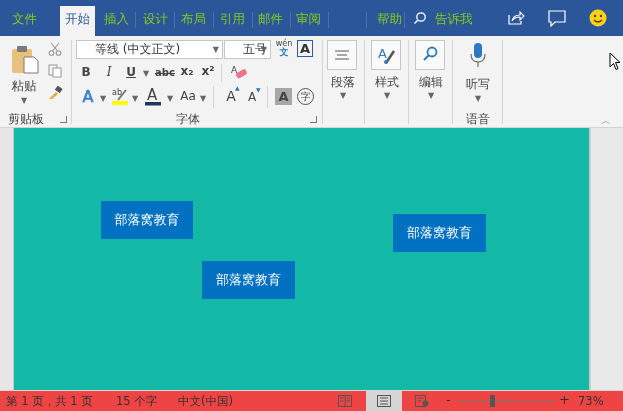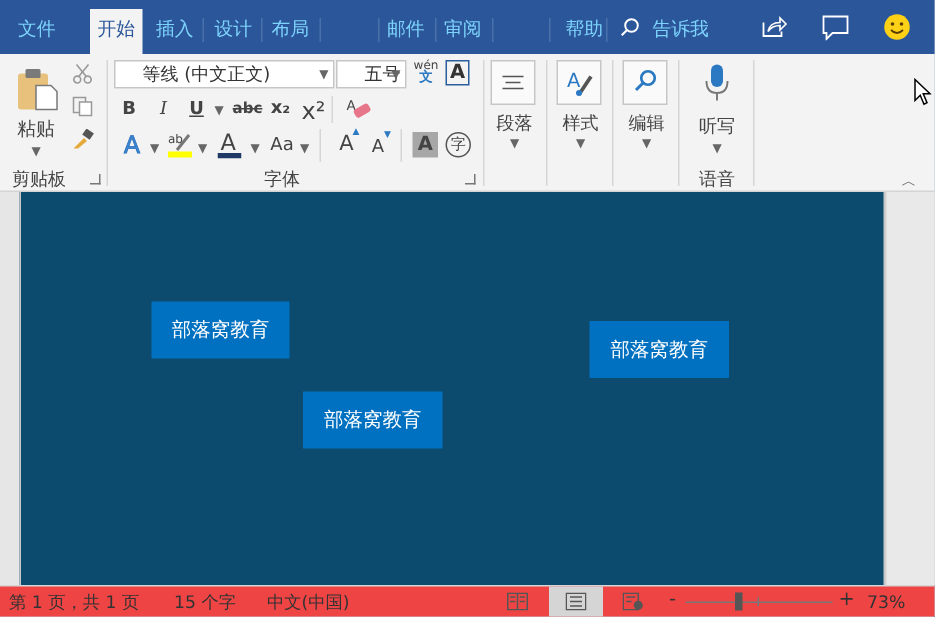--- a/index.html
+++ b/index.html
@@ -1,51 +1,52 @@
 <!DOCTYPE html>
 <html><head>
 <meta charset="utf-8">
 <style>
   * { box-sizing: border-box; margin: 0; padding: 0; }
   html, body { width: 623px; height: 411px; overflow: hidden; background: #f3f3f3; font-family: "DejaVu Sans", "Liberation Sans", sans-serif; color: #333; }
   .titlebar { position: absolute; left: 0; top: 0; width: 623px; height: 36px; background: #2b579a; }
-  .tab { position: absolute; top: 6px; height: 30px; line-height: 26px; font-size: 12.5px; color: #7dd3fc; padding: 0 5px; cursor: pointer; }
+  .tab { position: absolute; top: 6px; height: 30px; line-height: 26px; font-size: 12.5px; color: #84cc16; padding: 0 5px; cursor: pointer; }
   .tab.active { background: #f3f3f3; color: #2b579a; }
   .tab-sep { position: absolute; top: 12px; width: 1px; height: 16px; background: #4a70aa; }
   .title-icon { position: absolute; top: 8px; color: #fff; font-size: 16px; }
   .ribbon { position: absolute; left: 0; top: 36px; width: 623px; height: 92px; background: #f3f3f3; border-bottom: 1px solid #d4d4d4; }
   .group-sep { position: absolute; top: 4px; width: 1px; height: 84px; background: #d6d6d6; }
   .glabel { position: absolute; top: 75px; font-size: 12px; color: #444; }
   .launcher { position: absolute; top: 80px; width: 7px; height: 7px; border-right: 1px solid #777; border-bottom: 1px solid #777; }
   .ibtn { position: absolute; font-size: 12px; color: #444; text-align: center; cursor: pointer; }
   .combo { position: absolute; height: 19px; background: #fff; border: 1px solid #c6c6c6; font-size: 12px; line-height: 17px; padding-left: 18px; cursor: pointer; }
   .combo .caret { position: absolute; right: 3px; top: 0; font-size: 8px; color: #666; }
   .bigicon { position: absolute; width: 30px; height: 30px; border: 1px solid #c6c6c6; background: #fafafa; }
   .caret-s { position: absolute; font-size: 8px; color: #666; }
   .doc-area { position: absolute; left: 0; top: 128px; width: 623px; height: 262px; background: #e6e6e6; }
-  .page { position: absolute; left: 13px; top: 0; width: 577px; height: 262px; background: #0c4a6e; border-left: 1px solid #c8c8c8; border-right: 1px solid #c8c8c8; }
+  .page { position: absolute; left: 13px; top: 0; width: 577px; height: 262px; background: #14b8a6; border-left: 1px solid #c8c8c8; border-right: 1px solid #c8c8c8; }
   .vscroll { position: absolute; left: 590px; top: 0; width: 33px; height: 262px; background: #e9e9e9; border-left: 1px solid #d0d0d0; }
   .textbox { position: absolute; background: #0070c0; color: #fff; font-size: 13px; display: flex; align-items: center; justify-content: center; cursor: move; }
   .statusbar { position: absolute; left: 0; top: 390px; width: 623px; height: 21px; background: #ef4444; border-top: 1px solid #d6d6d6; font-size: 11.5px; color: #333; }
   .st { position: absolute; top: 3px; }
   .viewbtn { position: absolute; top: 0; width: 36px; height: 20px; display: flex; align-items: center; justify-content: center; cursor: pointer; }
   .viewbtn.active { background: #d5d5d5; }
 </style>
 </head>
 <body>
 
 <div class="titlebar">
   <div class="tab" style="left:7px;">文件</div>
   <div class="tab active" style="left:60px;">开始</div>
   <div class="tab" style="left:99px;">插入</div>
   <div class="tab-sep" style="left:135px;"></div>
   <div class="tab" style="left:138px;">设计</div>
   <div class="tab-sep" style="left:174px;"></div>
   <div class="tab" style="left:176px;">布局</div>
   <div class="tab-sep" style="left:213px;"></div>
+  <div class="tab" style="left:215px;">引用</div>
   <div class="tab-sep" style="left:252px;"></div>
   <div class="tab" style="left:253px;">邮件</div>
   <div class="tab-sep" style="left:290px;"></div>
   <div class="tab" style="left:291px;">审阅</div>
   <div class="tab-sep" style="left:328px;"></div>
   <div class="tab-sep" style="left:366px;"></div>
   <div class="tab" style="left:366px;padding-left:11px;">帮助</div>
   <div class="tab-sep" style="left:404px;"></div>
 
   <div class="tab" style="left:408px;">
@@ -112,21 +113,21 @@
     <div style="font-size:9px;color:#2b79c2;font-weight:bold;">文</div>
   </div>
   <div class="ibtn" style="left:297px;top:4px;width:16px;height:17px;border:1px solid #2b5e9e;font-size:13px;line-height:15px;color:#333;font-weight:bold;">A</div>
 
   <div class="ibtn" style="left:80px;top:29px;width:12px;font-weight:bold;font-size:12px;">B</div>
   <div class="ibtn" style="left:103px;top:29px;width:12px;font-style:italic;font-family:'DejaVu Serif',serif;font-size:12px;">I</div>
   <div class="ibtn" style="left:125px;top:29px;width:12px;font-weight:bold;text-decoration:underline;font-size:12px;">U</div>
   <div class="caret-s" style="left:143px;top:33px;">▼</div>
   <div class="ibtn" style="left:155px;top:31px;width:20px;font-size:10px;text-decoration:line-through;font-weight:bold;">abc</div>
   <div class="ibtn" style="left:180px;top:28px;width:14px;font-weight:bold;font-size:12px;">x₂</div>
-  <div class="ibtn" style="left:201px;top:28px;width:14px;font-weight:normal;font-size:16px;">x²</div>
+  <div class="ibtn" style="left:201px;top:28px;width:14px;font-weight:bold;font-size:12px;">x²</div>
   <div class="group-sep" style="left:221px;top:28px;height:18px;"></div>
   <svg style="position:absolute;left:230px;top:28px;" width="18" height="16" viewBox="0 0 18 16">
       <text x="1" y="9" font-size="9" fill="#444" font-family="DejaVu Sans, sans-serif">A</text>
       <rect x="6" y="7" width="11" height="6" rx="2" fill="#e8768a" transform="rotate(-30 11 10)"></rect>
     </svg>
 
   <div class="ibtn" style="left:80px;top:51px;width:16px;font-size:16px;color:#3a86d6;-webkit-text-stroke:0.5px #2b6fb8;">A</div>
   <div class="caret-s" style="left:100px;top:58px;">▼</div>
   <div class="ibtn" style="left:112px;top:50px;width:16px;height:20px;">
     <svg width="16" height="20" viewBox="0 0 16 20">

